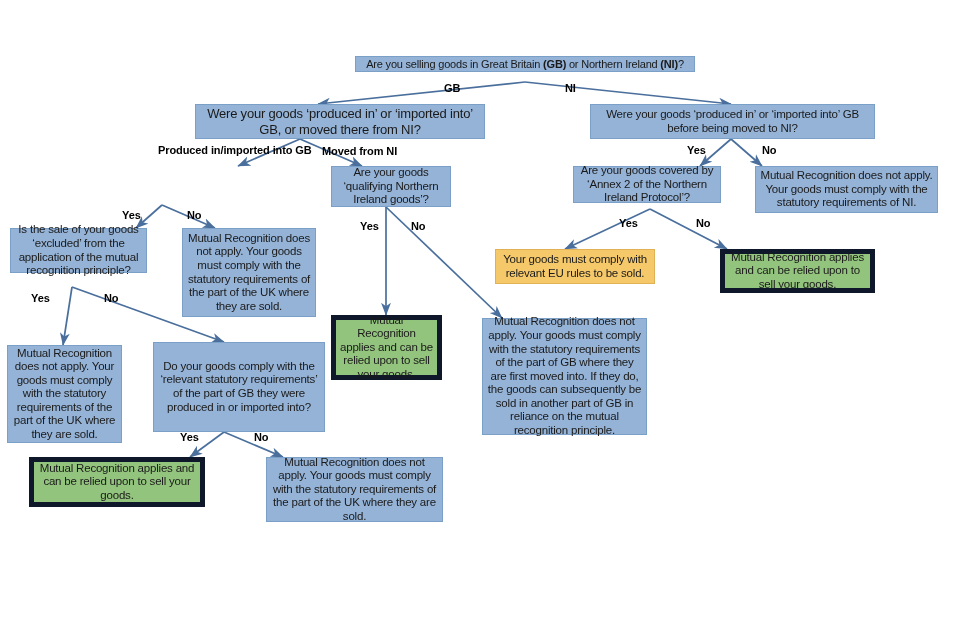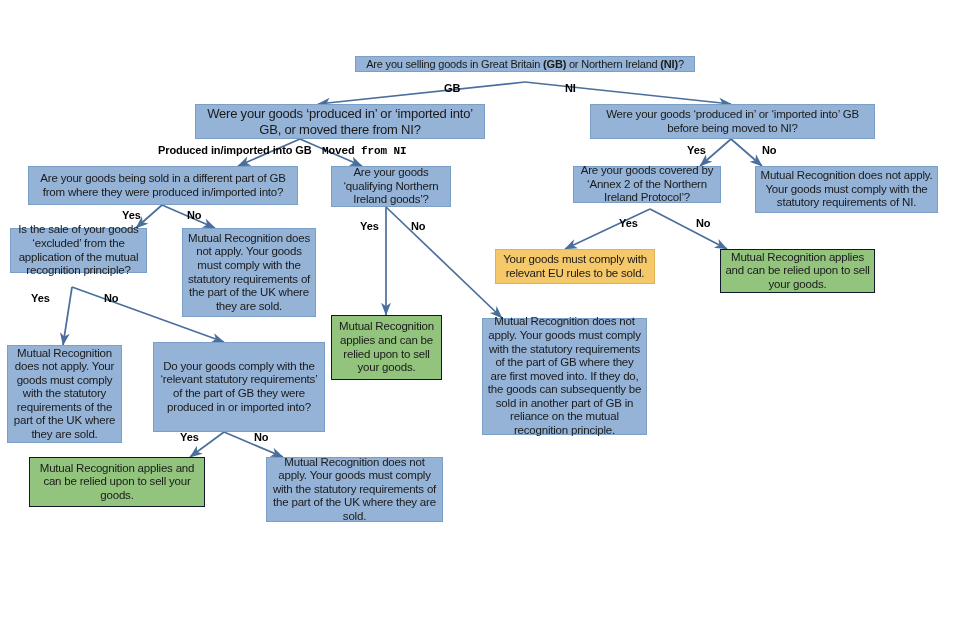--- a/index.html
+++ b/index.html
@@ -35,21 +35,21 @@
     padding: 2px 4px;
     white-space: pre-line;
     letter-spacing: -0.2px;
   }
   .node.blue {
     background: #95b3d7;
     border: 1px solid #7aa0c8;
   }
   .node.green {
     background: #93c47d;
-    border: 1px solid #0f172a;
+    border: 5px solid #0f172a;
   }
   .node.amber {
     background: #f5c96a;
     border: 1px solid #e0b255;
   }
   .edge-label {
     position: absolute;
     font-weight: bold;
     color: #000000;
     white-space: nowrap;
@@ -96,21 +96,20 @@
   </svg>
 
   <div class="node blue" style="left:355px; top:56px; width:340px; height:16px; font-size:11px;">
     <span>Are you selling goods in Great Britain <b>(GB)</b> or Northern Ireland <b>(NI)</b>?</span>
   </div>
 
   <div class="node blue" style="left:155px; top:104px; width:290px; height:35px; font-size:13px;margin-left:40px;">Were your goods ‘produced in’ or ‘imported into’ GB, or moved there from NI?</div>
 
   <div class="node blue" style="left:590px; top:104px; width:285px; height:35px; font-size:11.5px;">Were your goods ‘produced in’ or ‘imported into’ GB before being moved to NI?</div>
 
-  <div class="node blue" style="left:28px; top:166px; width:270px; height:39px; font-size:11.5px;">Are your goods being sold in a different part of GB from where they were produced in/imported into?</div>
 
   <div class="node blue" style="left:331px; top:166px; width:120px; height:41px; font-size:11.5px;">Are your goods ‘qualifying Northern Ireland goods’?</div>
 
   <div class="node blue" style="left:573px; top:166px; width:148px; height:37px; font-size:11.5px;">Are your goods covered by ‘Annex 2 of the Northern Ireland Protocol’?</div>
 
   <div class="node blue" style="left:755px; top:166px; width:183px; height:47px; font-size:11.5px;">Mutual Recognition does not apply. Your goods must comply with the statutory requirements of NI.</div>
 
   <div class="node blue" style="left:10px; top:228px; width:137px; height:45px; font-size:11.5px;">Is the sale of your goods ‘excluded’ from the application of the mutual recognition principle?</div>
 
   <div class="node blue" style="left:182px; top:228px; width:134px; height:89px; font-size:11.5px;">Mutual Recognition does not apply. Your goods must comply with the statutory requirements of the part of the UK where they are sold.</div>
@@ -128,21 +127,21 @@
   <div class="node blue" style="left:153px; top:342px; width:172px; height:90px; font-size:11.5px;">Do your goods comply with the ‘relevant statutory requirements’ of the part of GB they were produced in or imported into?</div>
 
   <div class="node green" style="left:29px; top:457px; width:176px; height:50px; font-size:11.5px;">Mutual Recognition applies and can be relied upon to sell your goods.</div>
 
   <div class="node blue" style="left:266px; top:457px; width:177px; height:65px; font-size:11.5px;">Mutual Recognition does not apply. Your goods must comply with the statutory requirements of the part of the UK where they are sold.</div>
 
   <div class="edge-label" style="left:444px; top:82px; font-size:11px;">GB</div>
   <div class="edge-label" style="left:565px; top:82px; font-size:11px;">NI</div>
 
   <div class="edge-label" style="left:138px; top:144px; font-size:11px;padding-left:20px;">Produced in/imported into GB</div>
-  <div class="edge-label" style="left:322px; top:145px; font-size:11px;font-family:Liberation Mono, monospace;">Moved from NI</div>
+  <div class="edge-label" style="left:322px; top:145px; font-size:11px;">Moved from NI</div>
 
   <div class="edge-label" style="left:687px; top:144px; font-size:11px;">Yes</div>
   <div class="edge-label" style="left:762px; top:144px; font-size:11px;">No</div>
 
   <div class="edge-label" style="left:122px; top:209px; font-size:11px;">Yes</div>
   <div class="edge-label" style="left:187px; top:209px; font-size:11px;">No</div>
 
   <div class="edge-label" style="left:360px; top:220px; font-size:11px;">Yes</div>
   <div class="edge-label" style="left:411px; top:220px; font-size:11px;">No</div>
 

